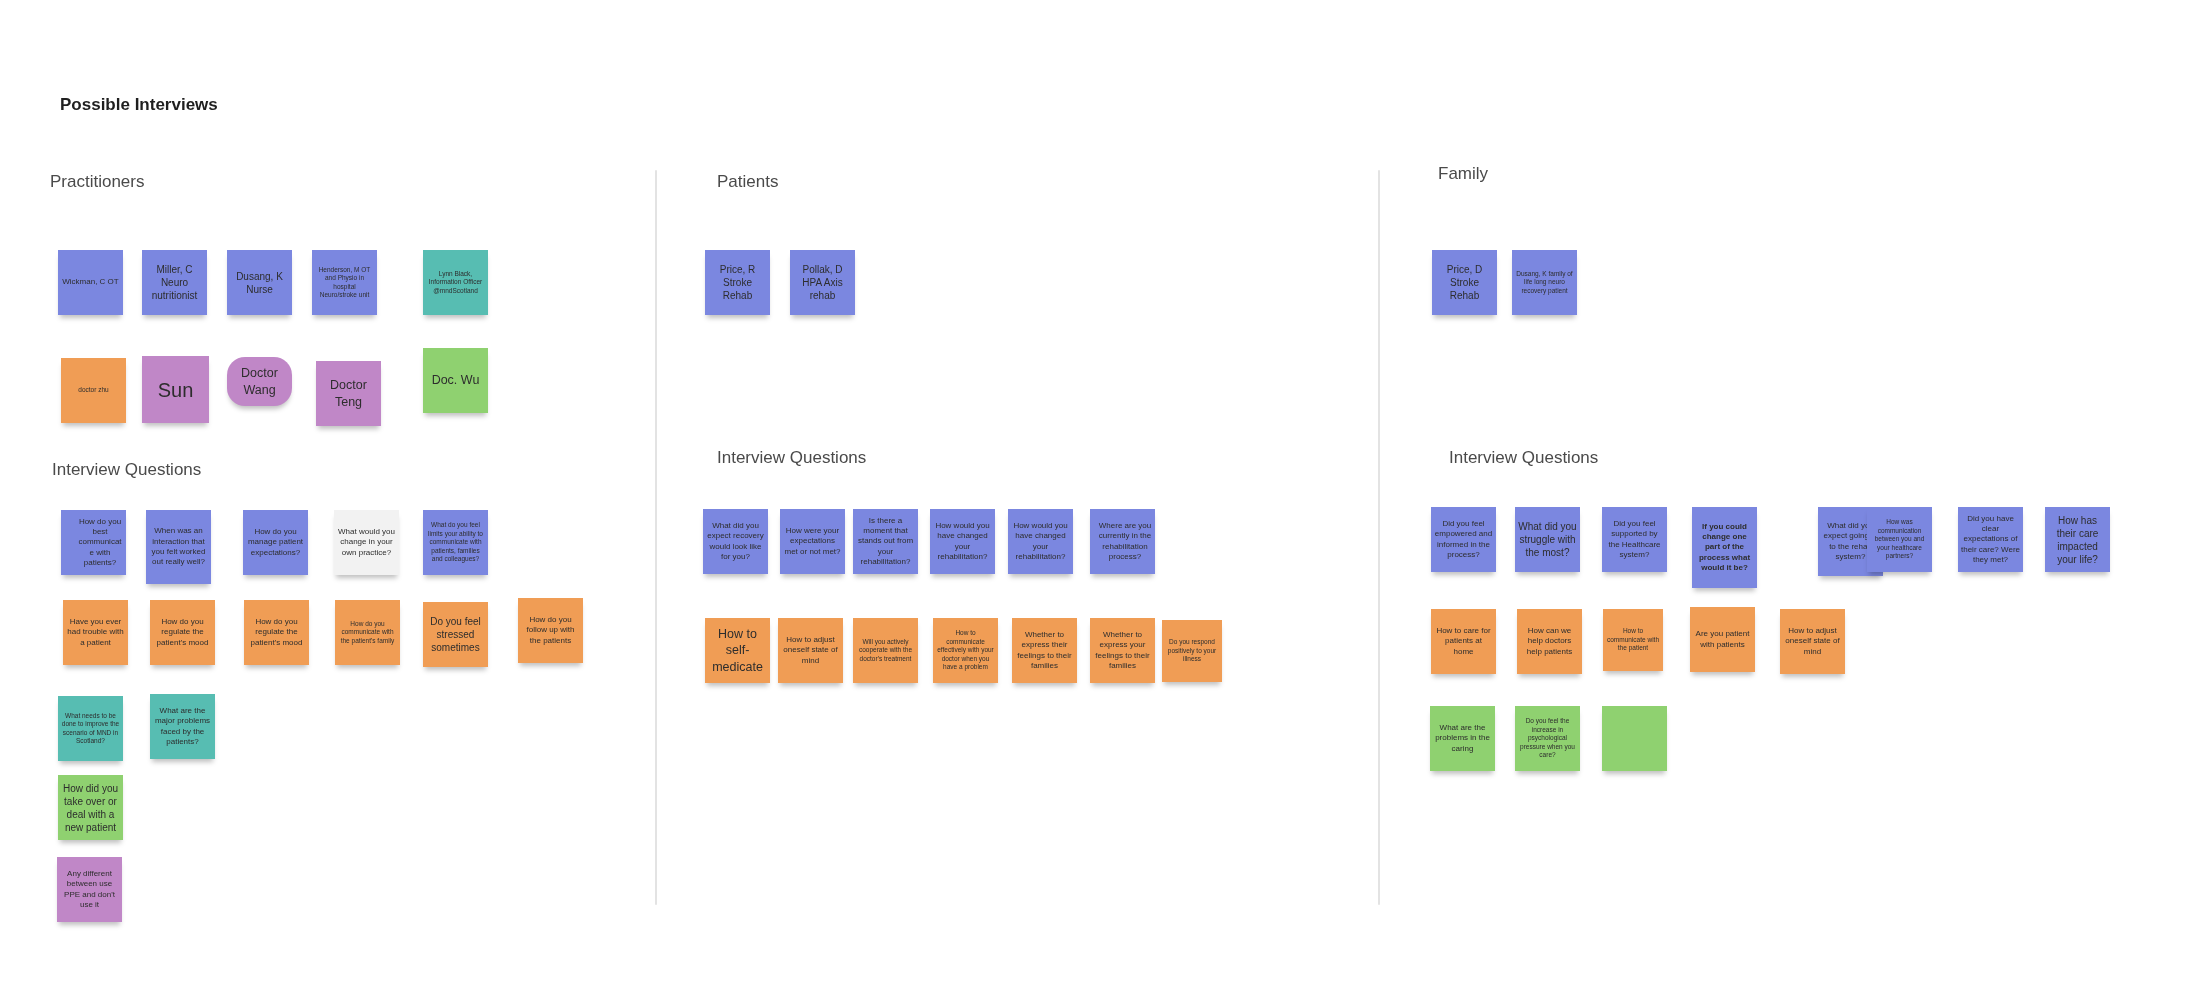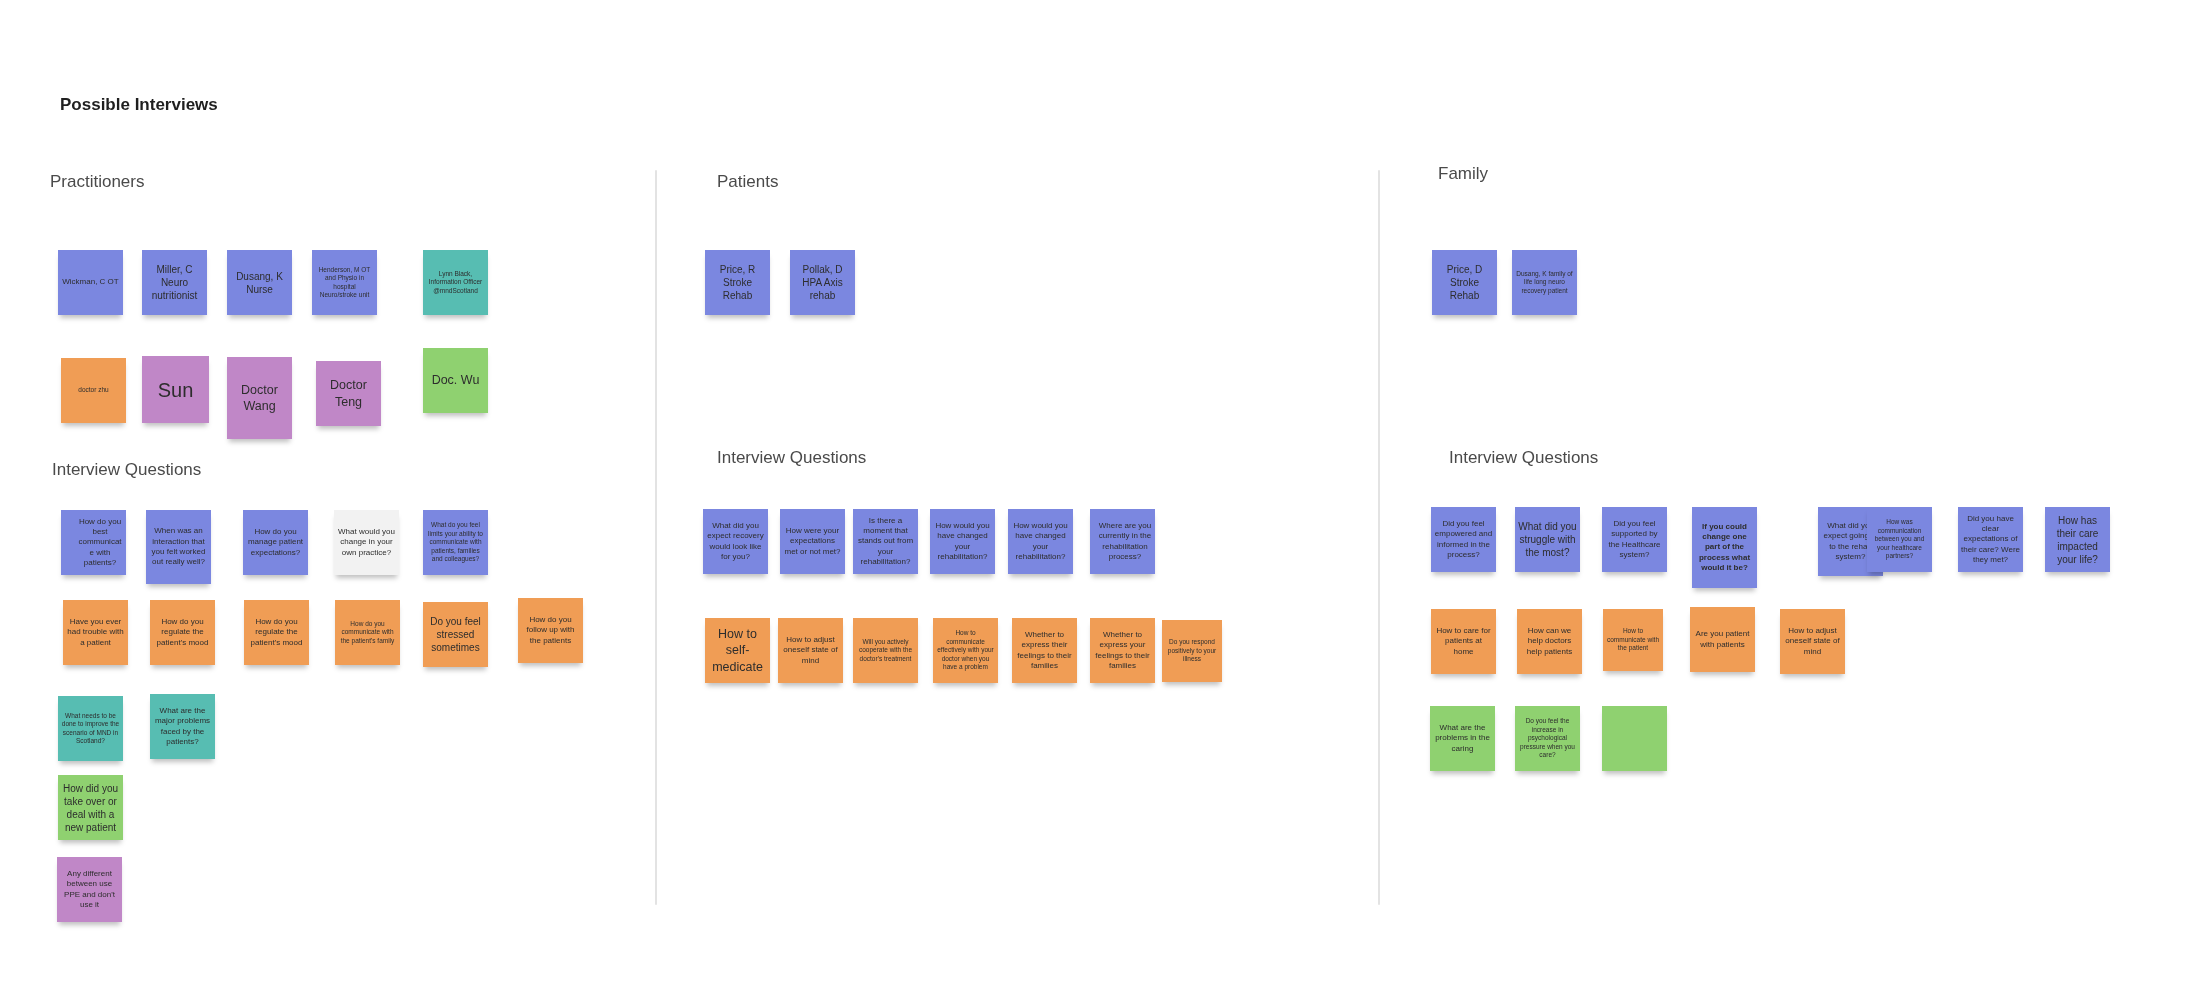--- a/index.html
+++ b/index.html
@@ -82,21 +82,21 @@
       </div>
       <div class="note c-teal fs-xs" style="left: 423px; top: 250px; width: 65px; height: 65px;">
         <span>Lynn Black, Information Officer @mndScotland</span>
       </div>
       <div class="note c-orange fs-xs" style="left: 61px; top: 358px; width: 65px; height: 65px;">
         <span>doctor zhu</span>
       </div>
       <div class="note c-purple fs-xl" style="left: 142px; top: 356px; width: 67px; height: 67px;">
         <span>Sun</span>
       </div>
-      <div class="note c-purple fs-lg" style="left: 227px; top: 357px; width: 65px; height: 82px;">
+      <div class="note c-purple fs-lg" style="left: 227px; top: 357px; width: 65px; height: 49px; border-radius: 18px;">
         <span>Doctor Wang</span>
       </div>
       <div class="note c-purple fs-lg" style="left: 316px; top: 361px; width: 65px; height: 65px;">
         <span>Doctor Teng</span>
       </div>
       <div class="note c-green fs-lg" style="left: 423px; top: 348px; width: 65px; height: 65px;">
         <span>Doc. Wu</span>
       </div>
       <div class="note c-blue fs-sm" style="left: 61px; top: 510px; width: 65px; height: 65px; padding-left: 16px;">
         <span>How do you best communicate with patients?</span>

